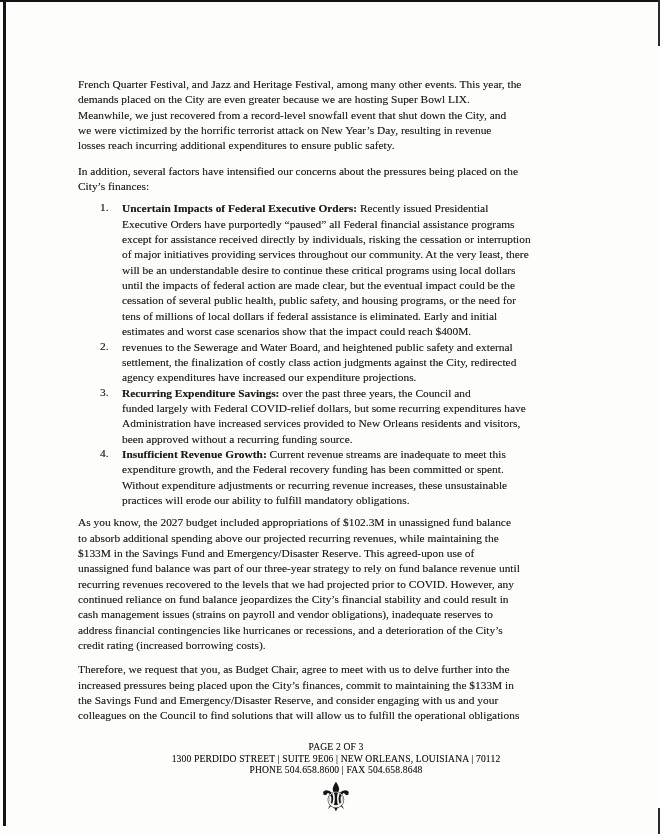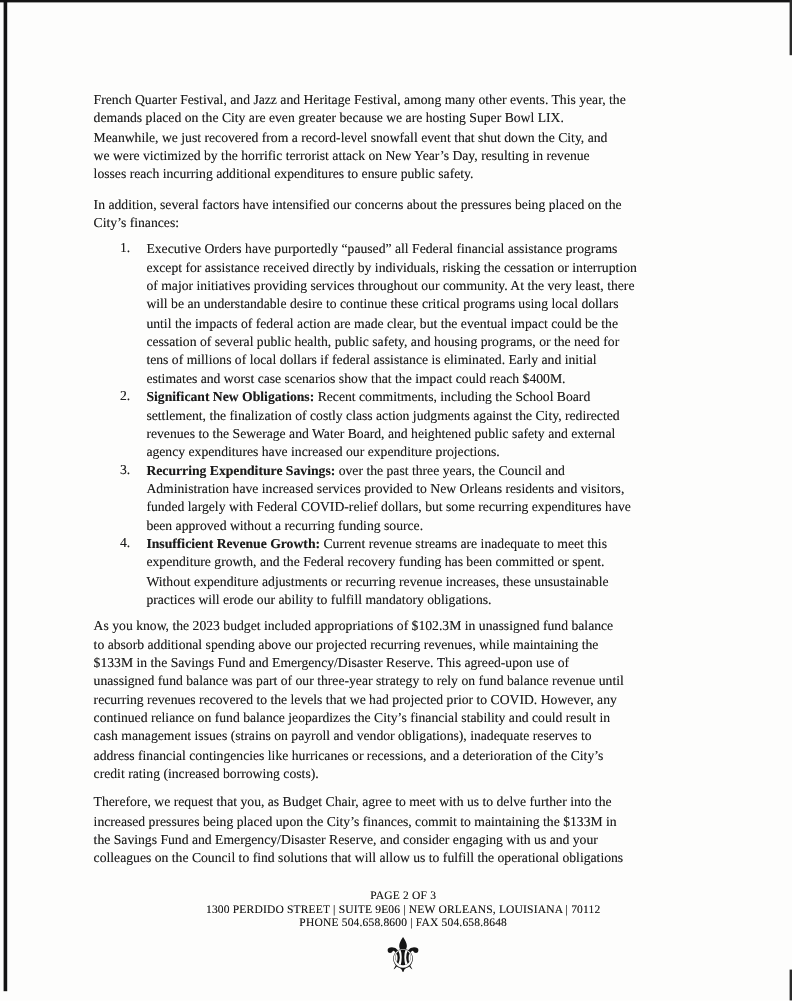--- a/index.html
+++ b/index.html
@@ -58,58 +58,58 @@
     <div class="para mb7">
         <div class="line">In addition, several factors have intensified our concerns about the pressures being placed on the</div>
         <div class="line">City’s finances:</div>
       </div>
 
     <div class="numbered-list mb7">
 
       <div class="li">
         <div class="li-num">1.</div>
         <div class="li-body">
+          <div class="line">
+            <span class="li-title">Uncertain Impacts of Federal Executive Orders:</span>
+            <span>Recently issued Presidential</span>
+          </div>
           <div>
               <div class="line">Executive Orders have purportedly “paused” all Federal financial assistance programs</div>
               <div class="line">except for assistance received directly by individuals, risking the cessation or interruption</div>
               <div class="line">of major initiatives providing services throughout our community. At the very least, there</div>
               <div class="line">will be an understandable desire to continue these critical programs using local dollars</div>
               <div class="line">until the impacts of federal action are made clear, but the eventual impact could be the</div>
               <div class="line">cessation of several public health, public safety, and housing programs, or the need for</div>
               <div class="line">tens of millions of local dollars if federal assistance is eliminated. Early and initial</div>
               <div class="line">estimates and worst case scenarios show that the impact could reach $400M.</div>
             </div>
         </div>
       </div>
 
       <div class="li">
         <div class="li-num">2.</div>
         <div class="li-body">
-          <div class="line">
-            <span class="li-title">Significant New Obligations:</span>
-            <span>Recent commitments, including the School Board</span>
-          </div>
           <div>
+              <div class="line">revenues to the Sewerage and Water Board, and heightened public safety and external</div>
               <div class="line">settlement, the finalization of costly class action judgments against the City, redirected</div>
-              <div class="line">revenues to the Sewerage and Water Board, and heightened public safety and external</div>
               <div class="line">agency expenditures have increased our expenditure projections.</div>
             </div>
         </div>
       </div>
 
       <div class="li">
         <div class="li-num">3.</div>
         <div class="li-body">
           <div class="line">
             <span class="li-title">Recurring Expenditure Savings:</span>
             <span>over the past three years, the Council and</span>
           </div>
           <div>
+              <div class="line">funded largely with Federal COVID-relief dollars, but some recurring expenditures have</div>
               <div class="line">Administration have increased services provided to New Orleans residents and visitors,</div>
-              <div class="line">funded largely with Federal COVID-relief dollars, but some recurring expenditures have</div>
               <div class="line">been approved without a recurring funding source.</div>
             </div>
         </div>
       </div>
 
       <div class="li">
         <div class="li-num">4.</div>
         <div class="li-body">
           <div class="line">
             <span class="li-title">Insufficient Revenue Growth:</span>
@@ -119,21 +119,21 @@
               <div class="line">expenditure growth, and the Federal recovery funding has been committed or spent.</div>
               <div class="line">Without expenditure adjustments or recurring revenue increases, these unsustainable</div>
               <div class="line">practices will erode our ability to fulfill mandatory obligations.</div>
             </div>
         </div>
       </div>
 
     </div>
 
     <div class="para mb9">
-        <div class="line">As you know, the 2023 budget included appropriations of $102.3M in unassigned fund balance</div>
+        <div class="line">As you know, the 2027 budget included appropriations of $102.3M in unassigned fund balance</div>
         <div class="line">to absorb additional spending above our projected recurring revenues, while maintaining the</div>
         <div class="line">$133M in the Savings Fund and Emergency/Disaster Reserve. This agreed-upon use of</div>
         <div class="line">unassigned fund balance was part of our three-year strategy to rely on fund balance revenue until</div>
         <div class="line">recurring revenues recovered to the levels that we had projected prior to COVID. However, any</div>
         <div class="line">continued reliance on fund balance jeopardizes the City’s financial stability and could result in</div>
         <div class="line">cash management issues (strains on payroll and vendor obligations), inadequate reserves to</div>
         <div class="line">address financial contingencies like hurricanes or recessions, and a deterioration of the City’s</div>
         <div class="line">credit rating (increased borrowing costs).</div>
       </div>
 

